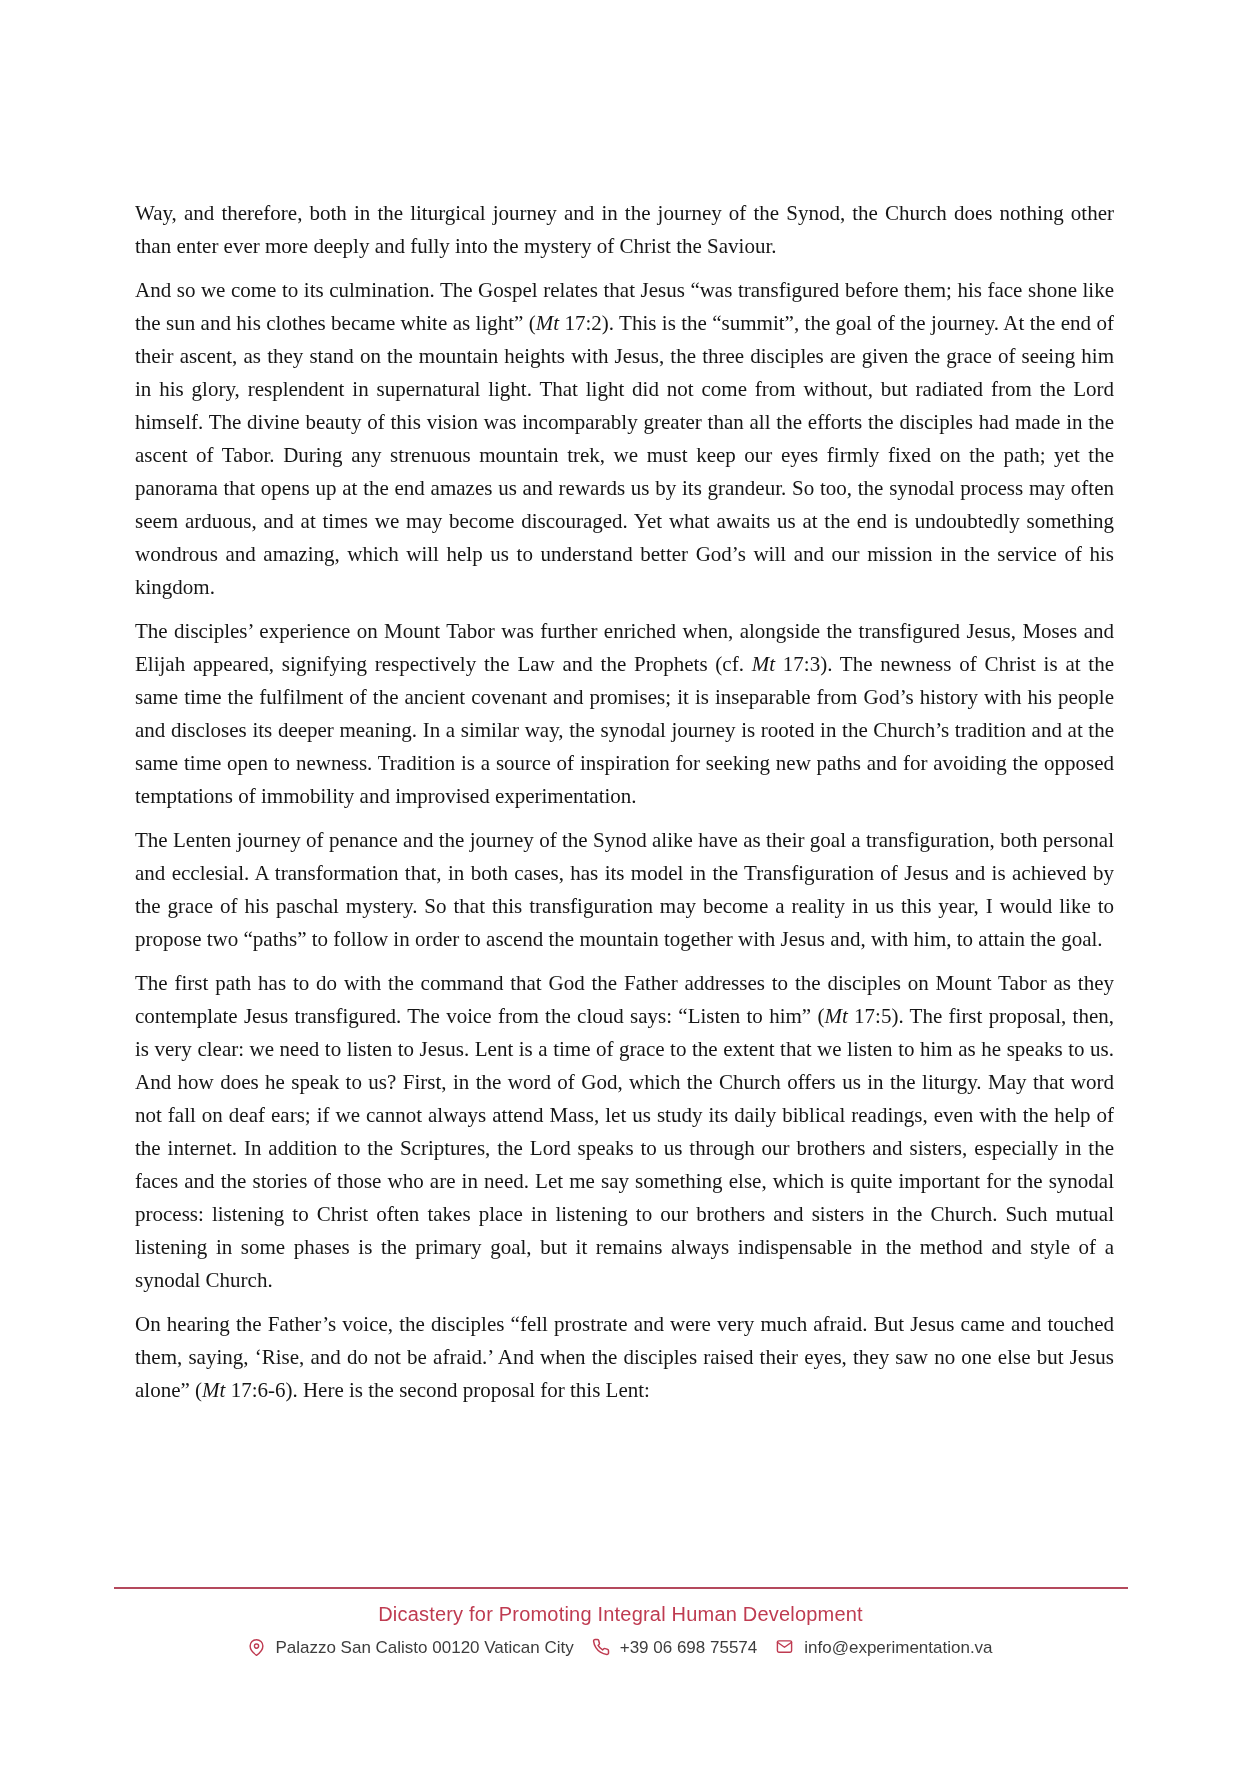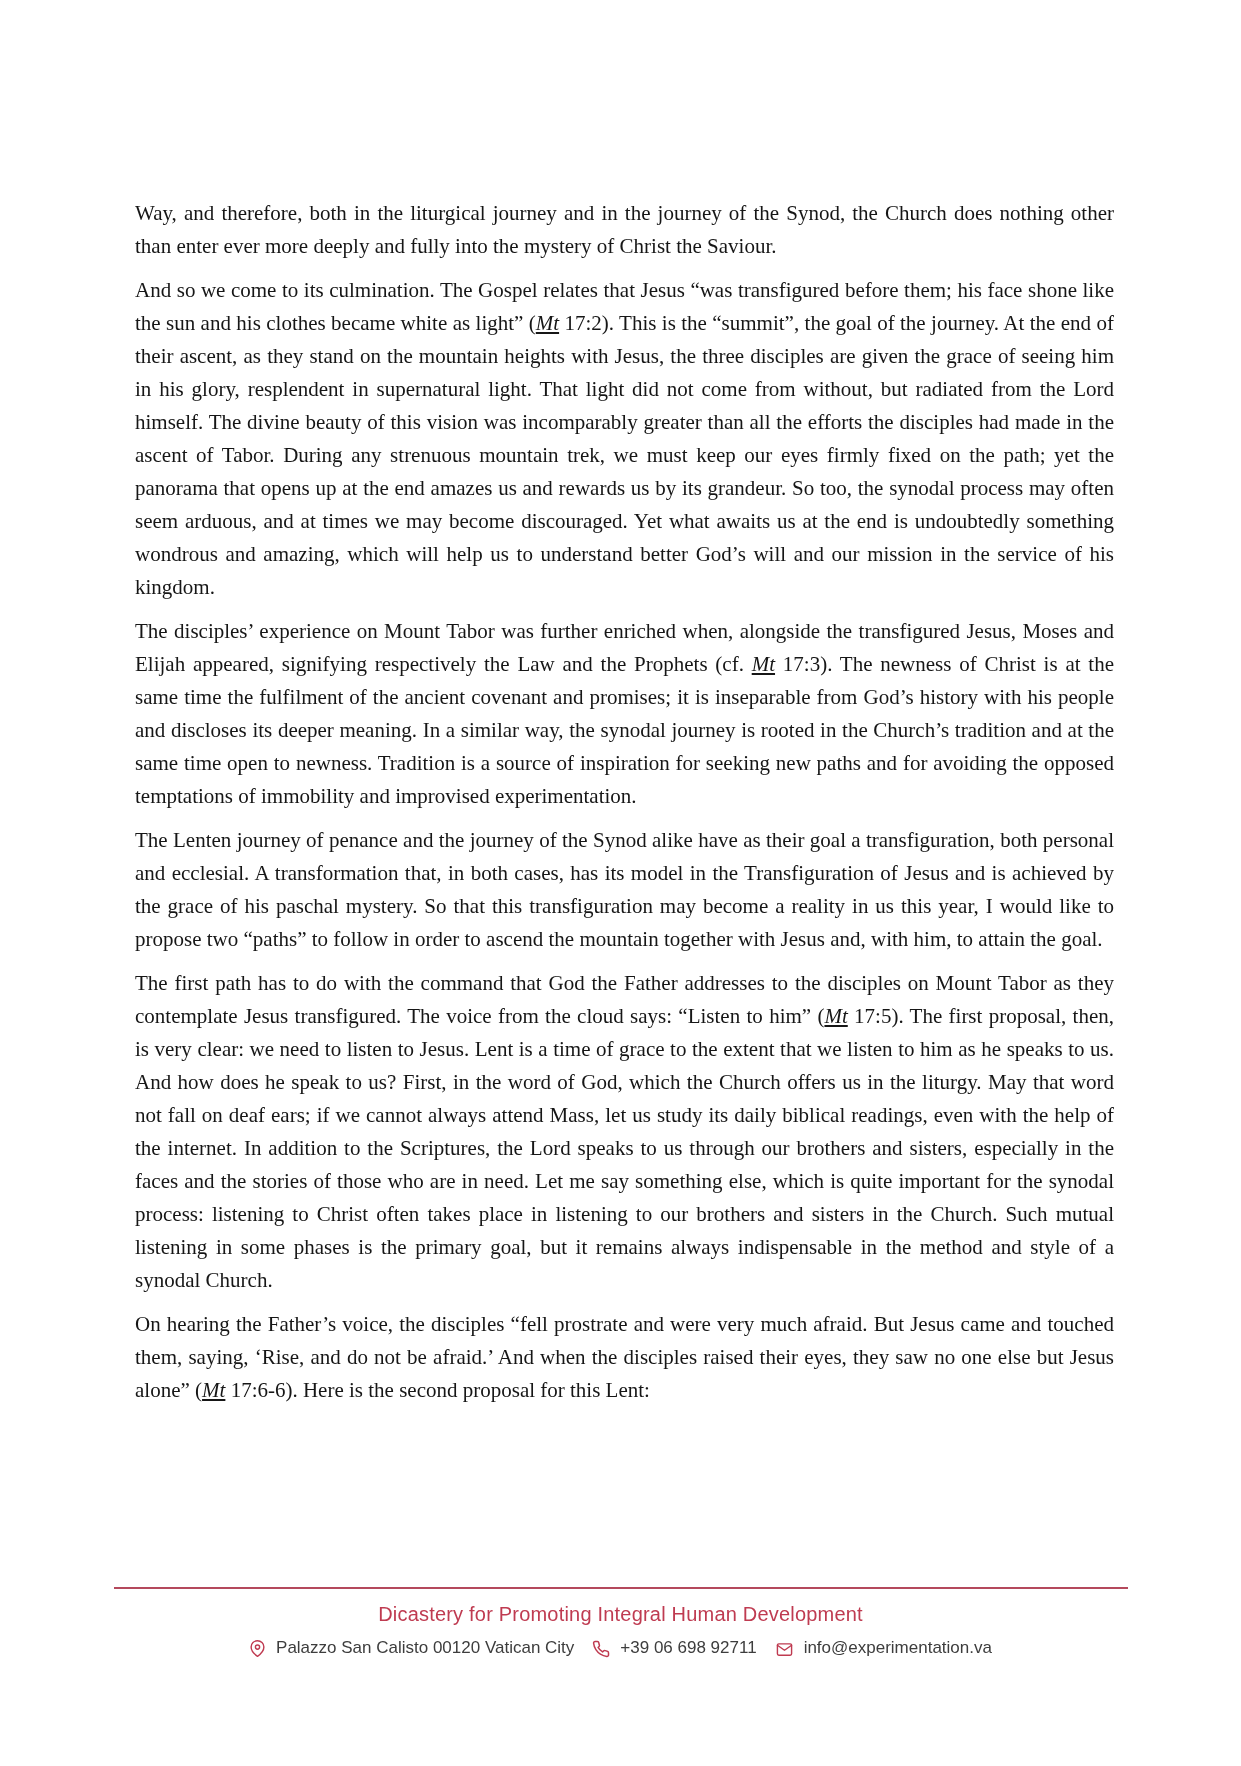--- a/index.html
+++ b/index.html
@@ -18,21 +18,21 @@
     left: 131px;
     width: 979px;
     color: #161616;
     font-size: 21px;
     line-height: 33px;
     text-align: justify;
   }
   .doc-body p {
     margin: 0 0 11px 0;
   }
-  .doc-body em { font-style: italic; text-decoration: underline; }
+  .doc-body em { font-style: italic; }
 
   .footer-rule {
     position: absolute;
     top: 1587px;
     left: 110px;
     width: 1014px;
     border-top: 2px solid #b4495c;
   }
   .footer-title {
     position: absolute;
@@ -52,21 +52,21 @@
     display: flex;
     justify-content: center;
     align-items: center;
     gap: 18px;
     font-family: "Liberation Sans", sans-serif;
     font-size: 17px;
     color: #3d3d3d;
   }
   .contact-item {
     display: flex;
-    align-items: flex-end;
+    align-items: flex-start;
     gap: 10px;
   }
   .contact-item svg {
     display: block;
     stroke: #bf3b51;
     fill: none;
     stroke-width: 2;
     stroke-linecap: round;
     stroke-linejoin: round;
   }
@@ -100,21 +100,21 @@
       </span>
       <span>Palazzo San Calisto 00120 Vatican City</span>
     </div>
 
     <div class="contact-item">
       <span>
         <svg width="18" height="18" viewBox="0 0 24 24">
           <path d="M22 16.92v3a2 2 0 0 1-2.18 2 19.79 19.79 0 0 1-8.63-3.07 19.5 19.5 0 0 1-6-6 19.79 19.79 0 0 1-3.07-8.67A2 2 0 0 1 4.11 2h3a2 2 0 0 1 2 1.72 12.84 12.84 0 0 0 .7 2.81 2 2 0 0 1-.45 2.11L8.09 9.91a16 16 0 0 0 6 6l1.27-1.27a2 2 0 0 1 2.11-.45 12.84 12.84 0 0 0 2.81.7A2 2 0 0 1 22 16.92z"></path>
         </svg>
       </span>
-      <span>+39 06 698 92711</span>
+      <span>+39 06 698 75574</span>
     </div>
 
     <div class="contact-item">
       <span>
         <svg width="19" height="17" viewBox="0 0 24 24">
           <path d="M4 4h16c1.1 0 2 .9 2 2v12c0 1.1-.9 2-2 2H4c-1.1 0-2-.9-2-2V6c0-1.1.9-2 2-2z"></path>
           <polyline points="22,6 12,13 2,6"></polyline>
         </svg>
       </span>
       <span>info@experimentation.va</span>

